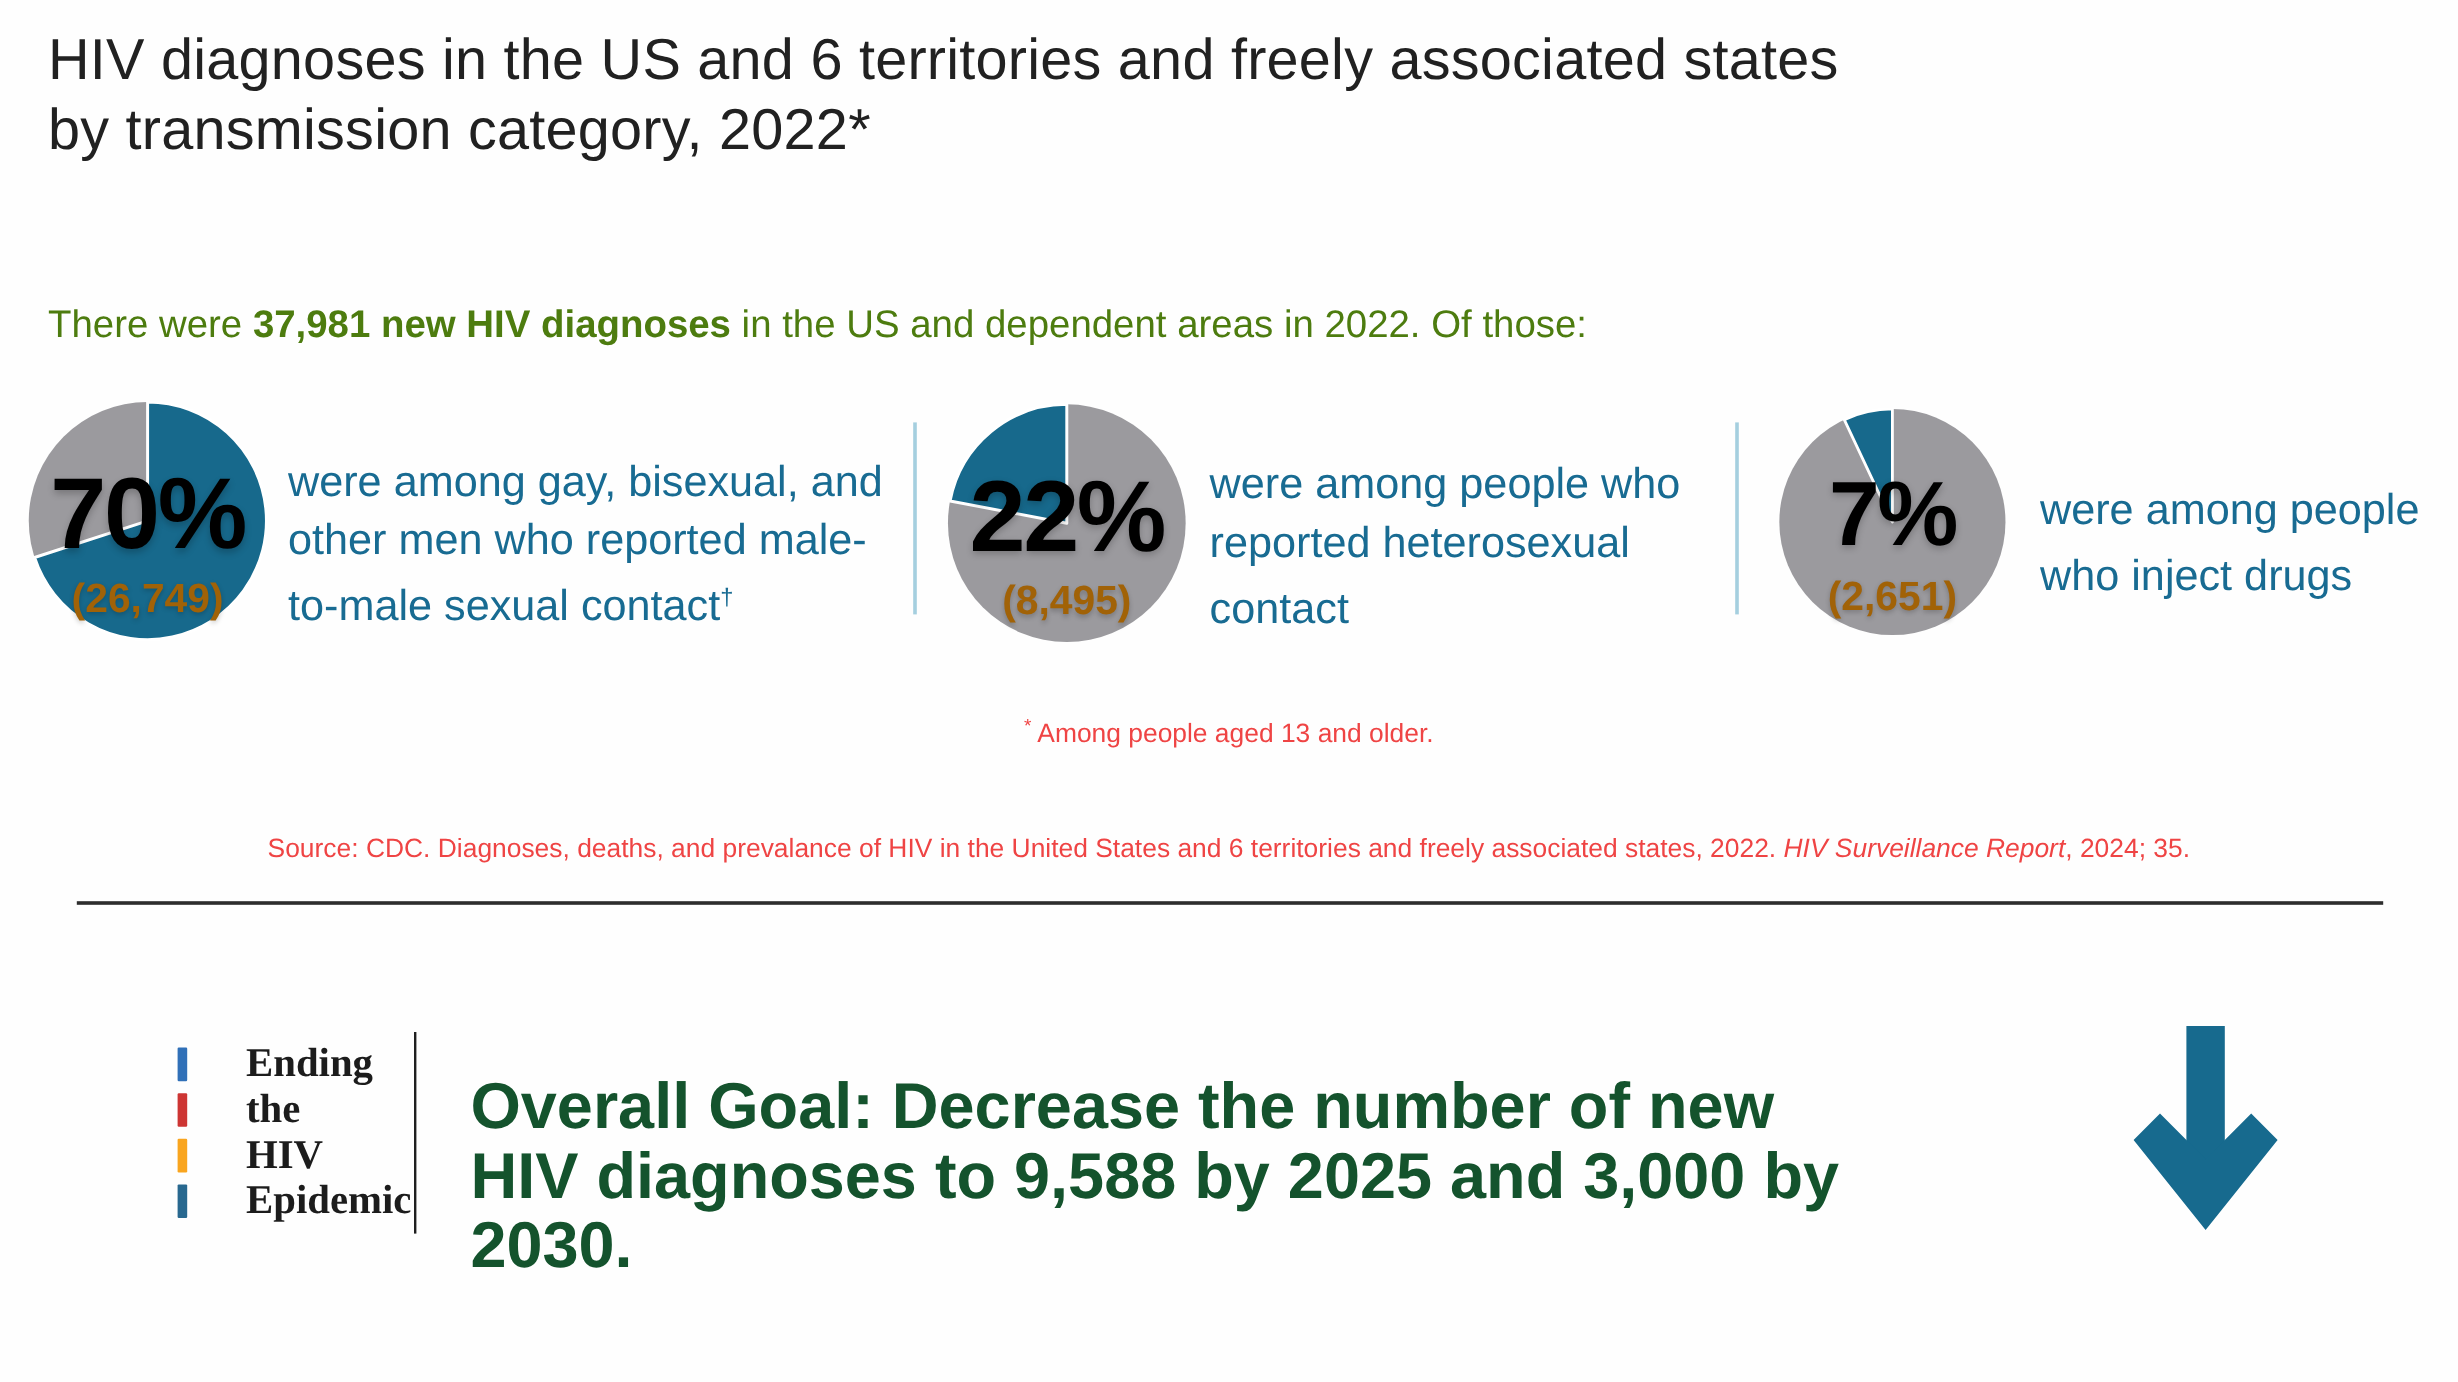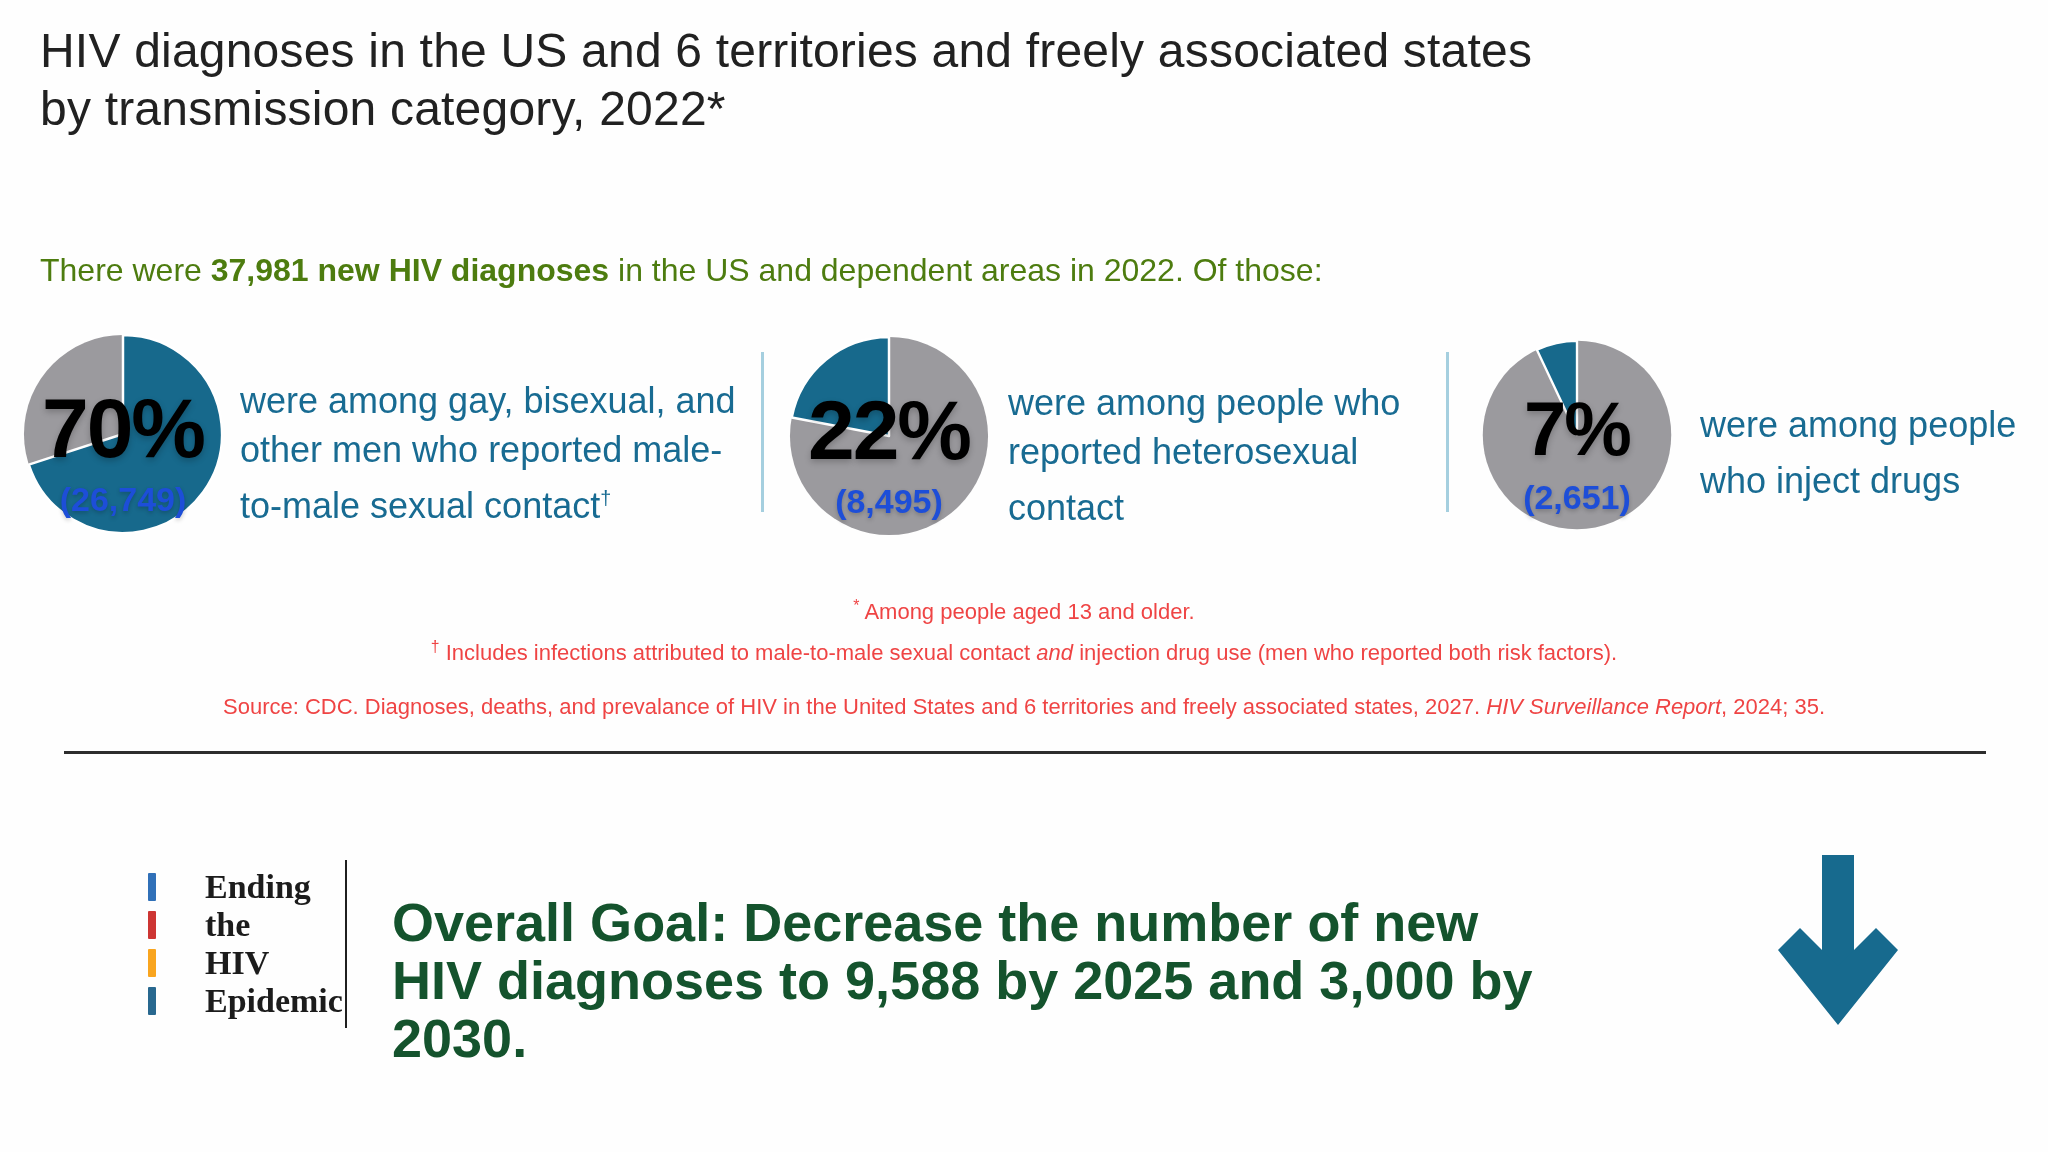--- a/index.html
+++ b/index.html
@@ -16,21 +16,21 @@
   .pie-wrap { position:absolute; }
   .pie-svg { display:block; }
   .p206 { width:206px; height:206px; }
   .p196 { width:196px; height:196px; }
   .pie-label { position:absolute; inset:0; display:flex; flex-direction:column;
                align-items:center; justify-content:center; transform:translateY(20px);
                pointer-events:none; }
   .pct { font-size:84px; font-weight:800; color:#000000; line-height:0.95;
          letter-spacing:-2px; text-shadow:0 3px 6px rgba(0,0,0,0.22); }
   .pct-sm { font-size:76px; }
-  .cnt { font-size:34px; font-weight:600; color:#1d4ed8; margin-top:12px;
+  .cnt { font-size:34px; font-weight:600; color:#a16207; margin-top:12px;
          text-shadow:0 2px 4px rgba(0,0,0,0.22); }
 
   .desc { position:absolute; font-size:36px; line-height:49px; color:#186b92; }
   .desc sup { font-size:0.55em; vertical-align:super; }
   .desc1 { left:240px; top:376px; width:520px; }
   .desc2 { left:1008px; top:378px; width:430px; }
   .desc3 { left:1700px; top:400px; width:345px; }
 
   .vsep { position:absolute; width:3px; height:160px; top:352px; background:#a5cfdf; }
   .vsep1 { left:761px; } .vsep2 { left:1446px; }
@@ -103,22 +103,21 @@
         <path d="M0 0 L0 -100 A100 100 0 0 0 -42.58 -90.48 Z" fill="#17698c" stroke="#ffffff" stroke-width="2.5" stroke-linejoin="round"></path>
       </svg>
     <div class="pie-label">
       <div class="pct pct-sm">7%</div>
       <div class="cnt">(2,651)</div>
     </div>
   </div>
   <div class="desc desc3"><span>were among people who inject drugs</span><sup></sup></div>
 
   <div class="center-text fn1"><span class="fn-marker">*</span><span> Among people aged 13 and older.</span><span class="it"></span><span></span></div>
-  <div class="center-text fn2"><span class="fn-marker">†</span><span> Includes infections attributed to male-to-male sexual contact </span><span class="it">and</span><span> injection drug use (men who reported both risk factors).</span></div>
-  <div class="center-text src"><span>Source: CDC. Diagnoses, deaths, and prevalance of HIV in the United States and 6 territories and freely associated states, 2027. </span><span class="it">HIV Surveillance Report</span><span>, 2024; 35.</span></div>
+  <div class="center-text src"><span>Source: CDC. Diagnoses, deaths, and prevalance of HIV in the United States and 6 territories and freely associated states, 2022. </span><span class="it">HIV Surveillance Report</span><span>, 2024; 35.</span></div>
 
   <div class="hdivider"></div>
 
   <div class="logo">
     <div class="logo-row">
         <span class="logo-bar" style="background: rgb(48, 112, 184);"></span>
         <span class="logo-text">Ending</span>
       </div>
     <div class="logo-row">
         <span class="logo-bar" style="background: rgb(205, 53, 51);"></span>

